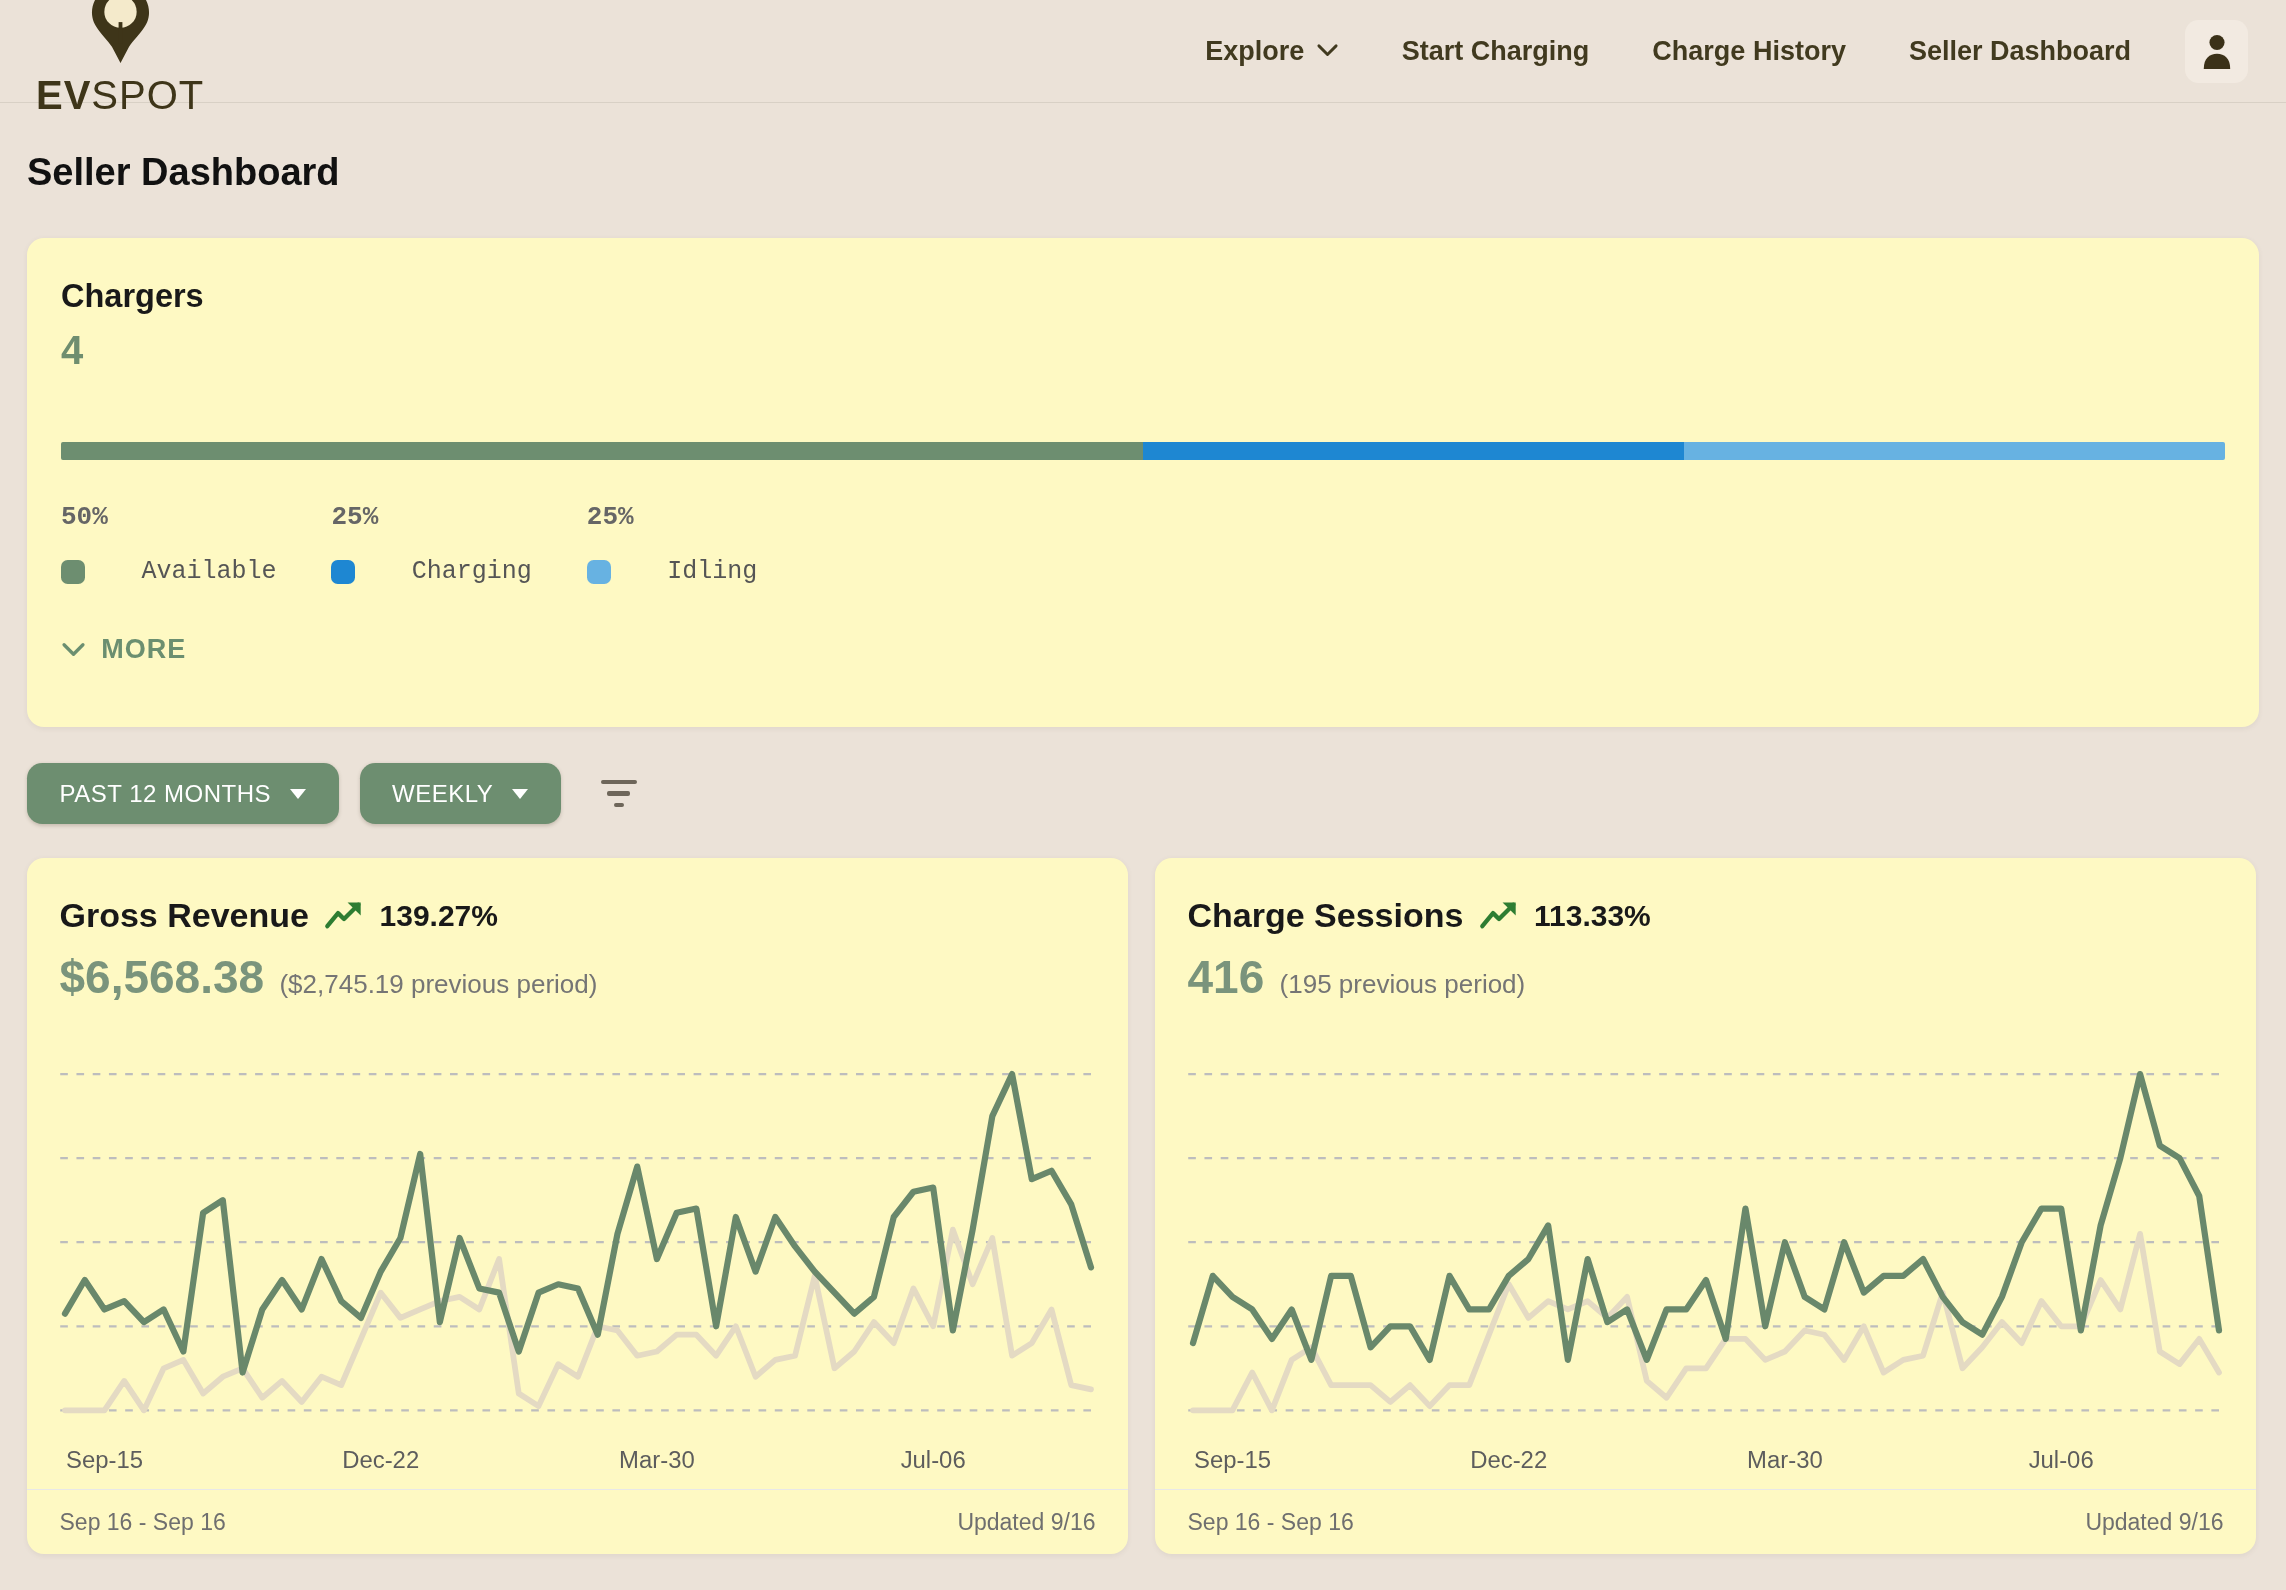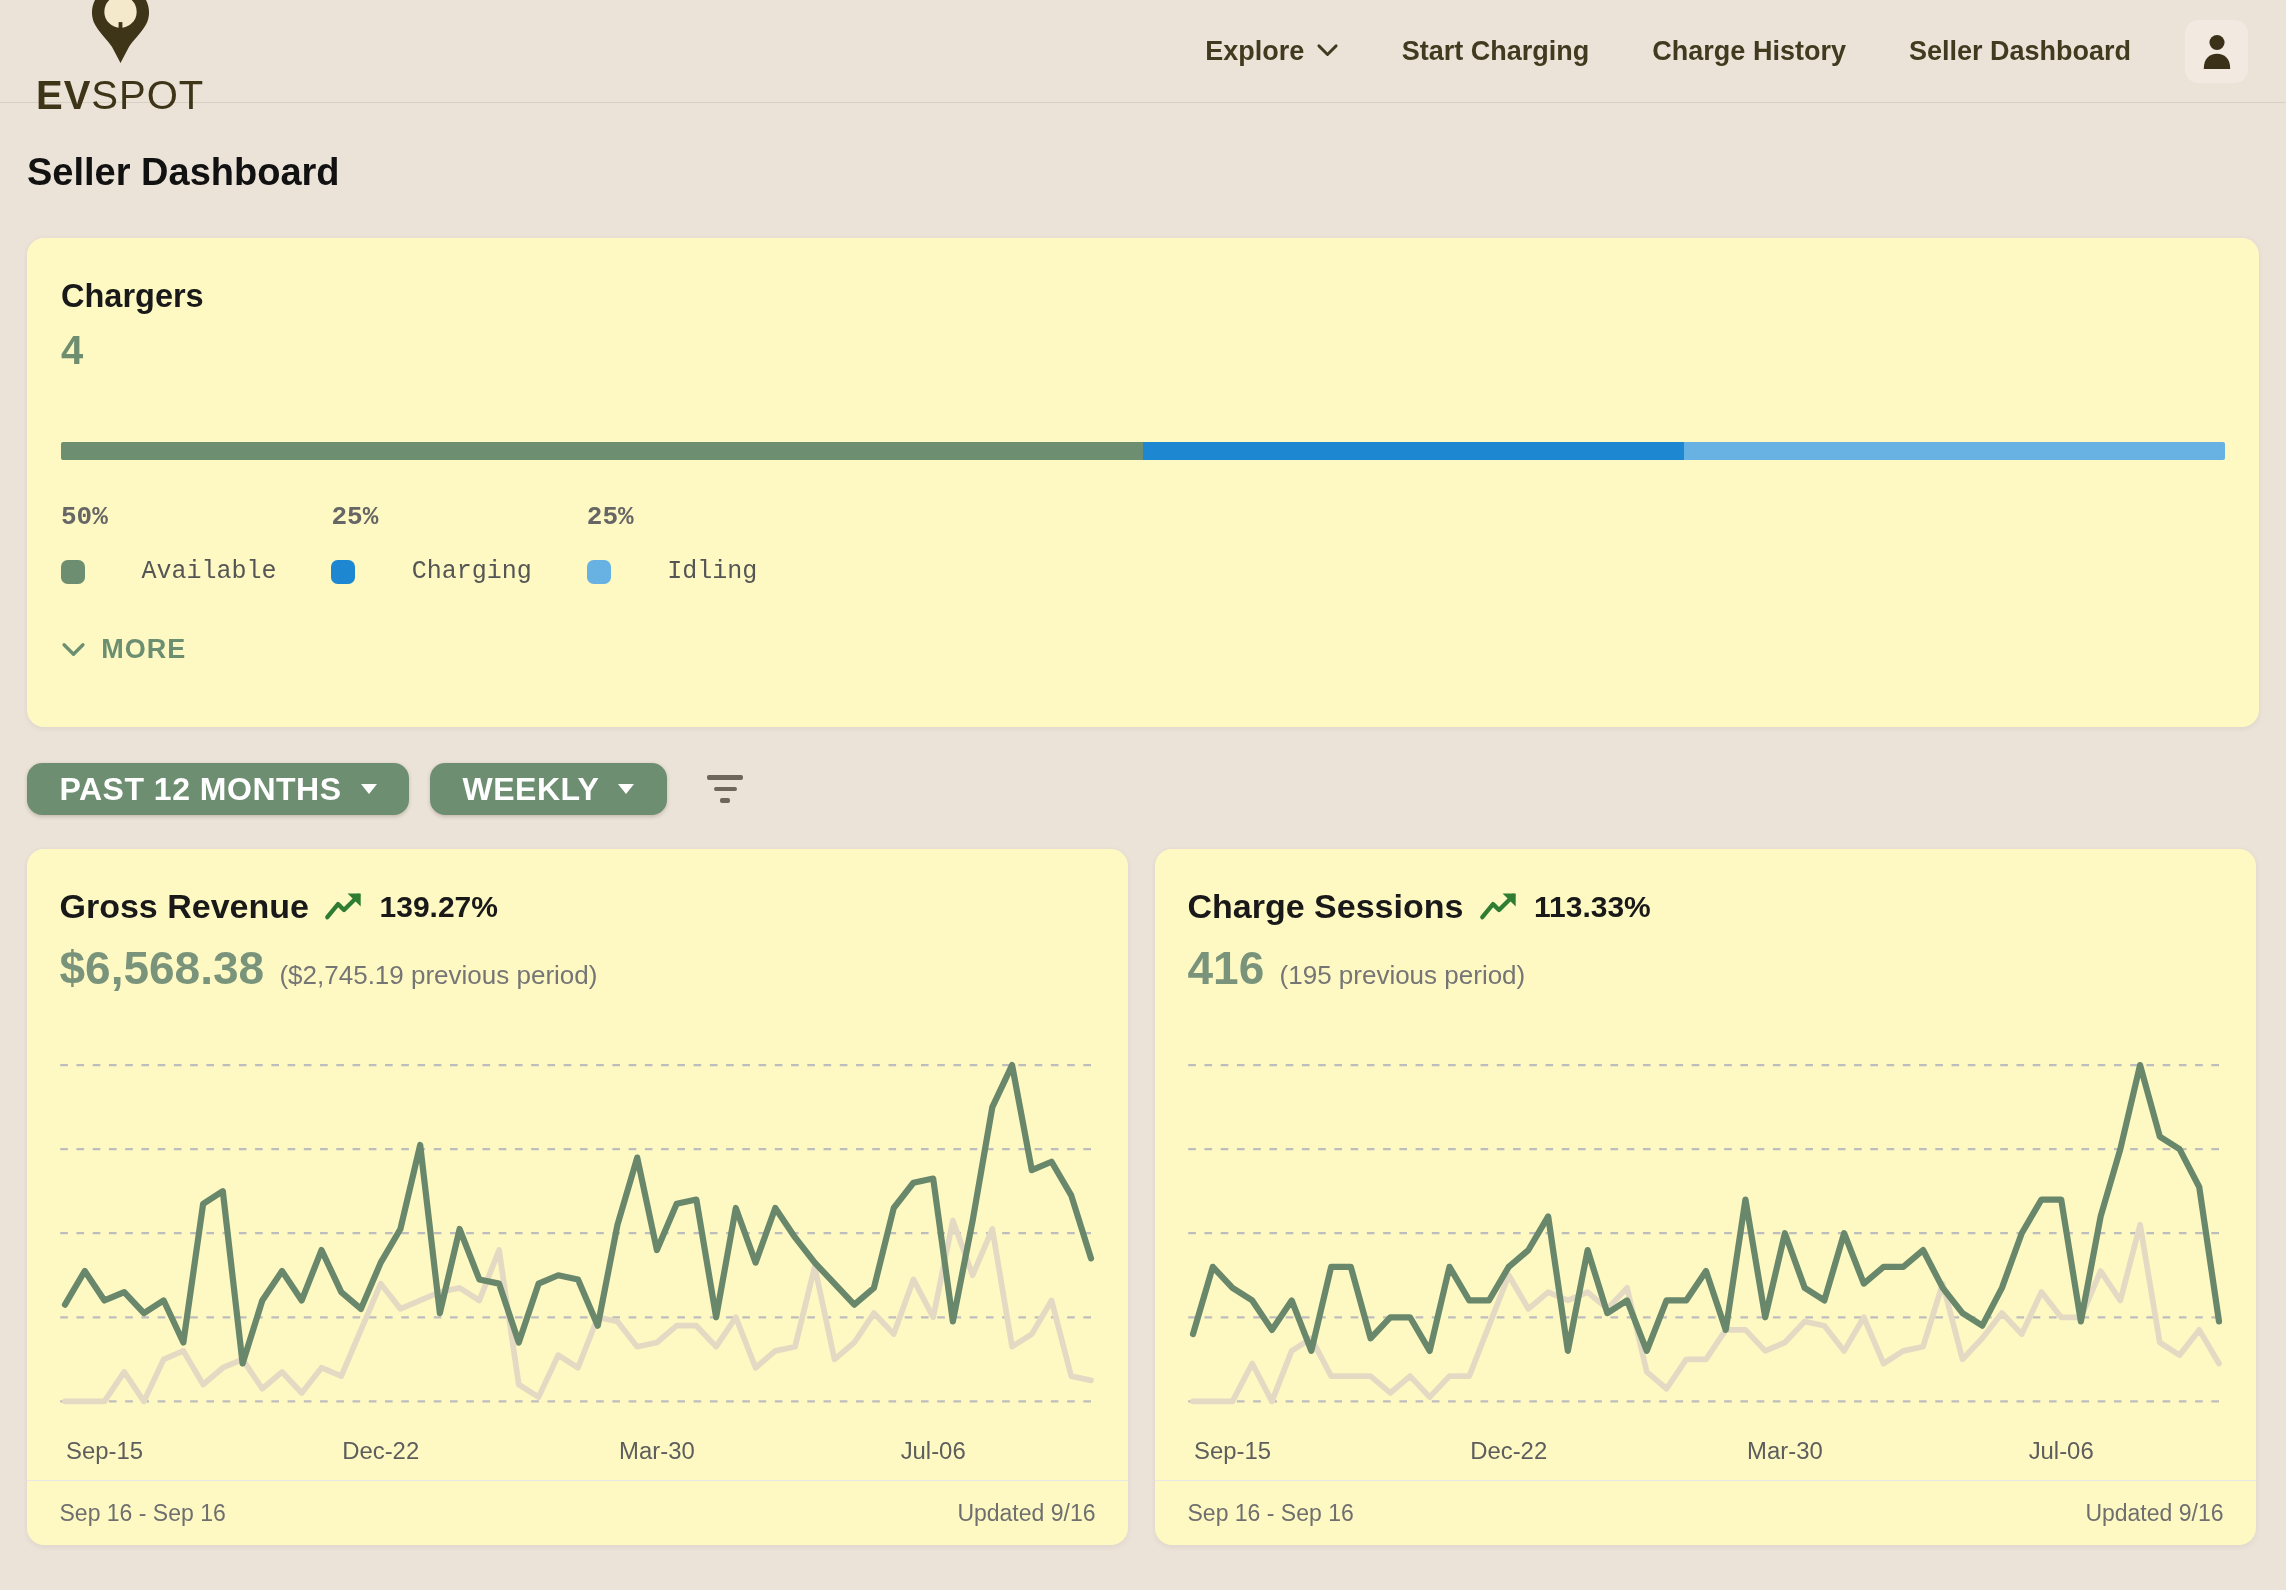--- a/index.html
+++ b/index.html
@@ -53,23 +53,23 @@
   .more-row { display:flex; margin-top:48px; }
   .more-btn {
     background:none; border:none; cursor:pointer;
     display:flex; align-items:center; gap:15.3px;
     font-family:"Liberation Sans", sans-serif;
     font-size:27px; font-weight:600; color:#6B8F70; letter-spacing:1px;
   }
   
   .filters { display:flex; align-items:center; gap:21px; margin-top:36px; }
   .pill-btn {
-    height:52px; padding:0 32.5px; border:none; border-radius:15.3px;
+    height:61px; padding:0 32.5px; border:none; border-radius:15.3px;
     background:#6D8E70; color:#fff; font-family:"Liberation Sans", sans-serif;
-    font-size:32px; font-weight:700; letter-spacing:0.5px;
+    font-size:24px; font-weight:400; letter-spacing:0.5px;
     display:flex; align-items:center; gap:19px; cursor:pointer;
     box-shadow:0 1.9px 3.8px rgba(90,80,60,0.25);
   }
   .pill-caret {
     width:0; height:0; border-left:8.6px solid transparent; border-right:8.6px solid transparent;
     border-top:10.5px solid #fff;
   }
   .filter-icon-btn { background:none; border:none; cursor:pointer; margin-left:11.5px; padding:7.6px; }
   .filter-icon { display:flex; flex-direction:column; align-items:center; gap:6.7px; }
   .filter-icon span { display:block; background:#6E665A; height:4.8px; border-radius:1.9px; }

